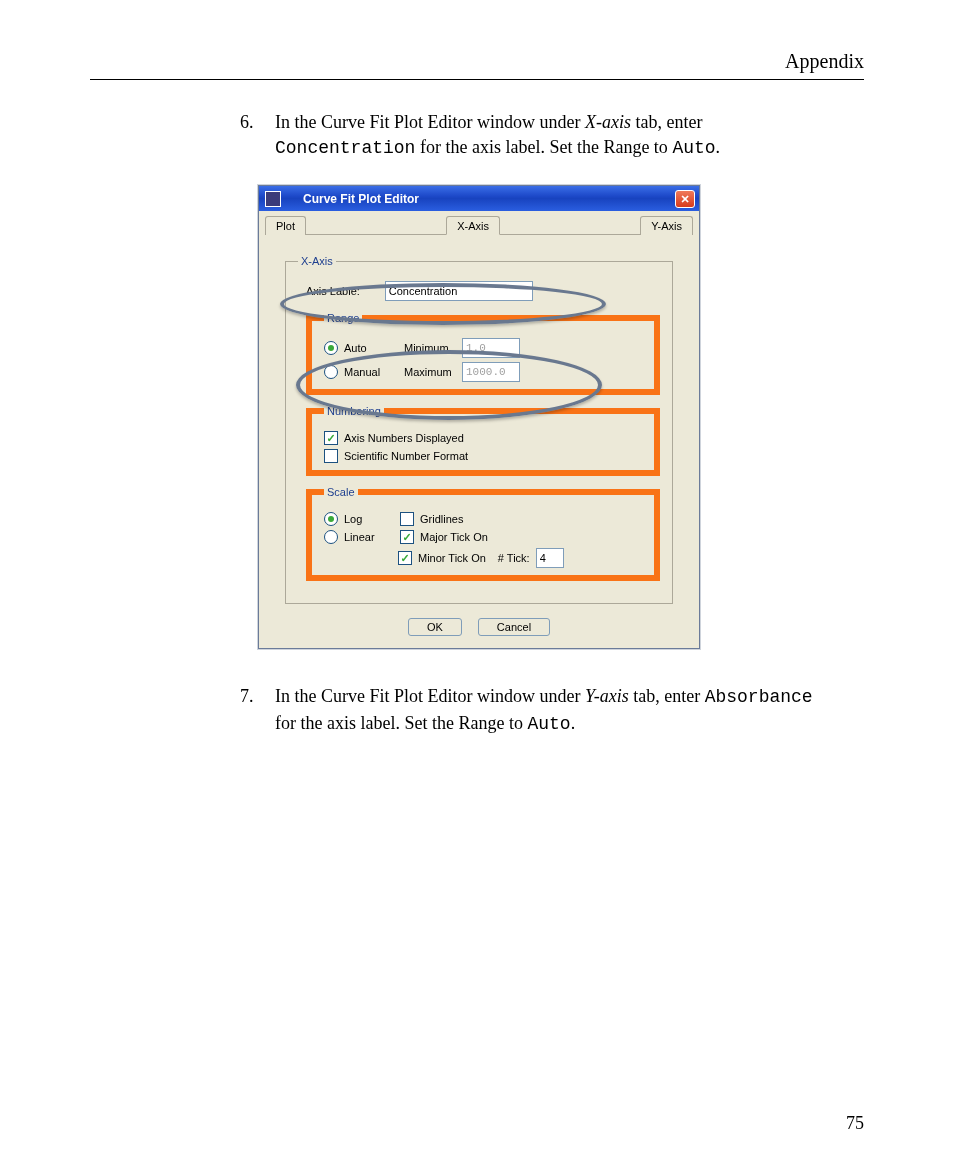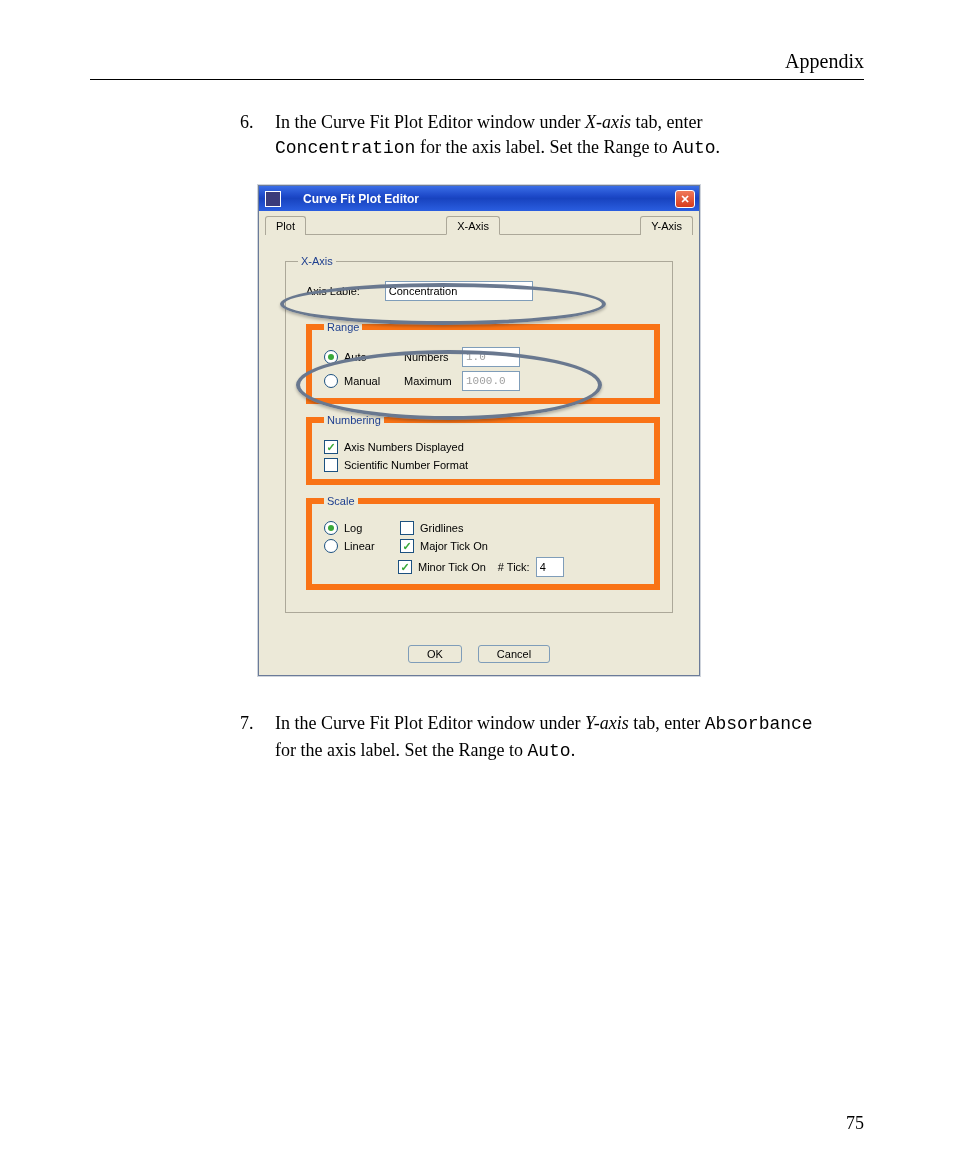--- a/index.html
+++ b/index.html
@@ -151,21 +151,21 @@
   .check .mark { color:#39a939; font-size:11px; line-height:1; font-weight:bold; }
   .btn {
     border: 1px solid #7f9db9;
     background: #ece9d8;
     padding: 2px 18px;
     font-family: Tahoma, sans-serif;
     font-size: 11px;
     border-radius: 3px;
   }
   .btn-row {
-    display:flex; justify-content:center; gap:16px; margin-top:18px;
+    display:flex; justify-content:center; gap:16px; margin-top:0;
   }
   .hl-oval {
     position: absolute;
     border: 4px solid #69788f;
     border-radius: 50%;
     pointer-events: none;
     box-shadow: 0 2px 3px rgba(0,0,0,0.25);
   }
   .col1 { display:inline-block; width:54px; }
   .col2 { display:inline-block; width:52px; }
@@ -194,35 +194,35 @@
     <div class="dialog-body">
       <div class="tabs">
         <div class="tab">Plot</div>
         <div class="tab active">X-Axis</div>
         <div class="tab">Y-Axis</div>
       </div>
       <div class="inner-pad">
         <fieldset class="group">
           <legend>X-Axis</legend>
 
-          <div class="row" style="margin:4px 0 20px 8px; position:relative;gap:25px;">
+          <div class="row" style="margin:4px 0 11px 8px; position:relative;gap:25px;">
             <span>Axis Lable:</span>
             <input class="text-input mid" value="Concentration" style="">
           </div>
 
           <div class="hl-oval" style="left:-6px; top:16px; width:318px; height:34px;"></div>
 
           <fieldset class="sub">
             <legend>Range</legend>
             <div class="row">
               <span class="radio">
                   <span class="dot"></span>
                 </span>
               <span class="col1">Auto</span>
-              <span class="col2">Numbers</span>
+              <span class="col2">Minimum</span>
               <input class="text-input tiny disabled" disabled="" value="1.0" style="">
             </div>
             <div class="row">
               <span class="radio"></span>
               <span class="col1">Manual</span>
               <span class="col2">Maximum</span>
               <input class="text-input tiny disabled" disabled="" value="1000.0" style="">
             </div>
           </fieldset>
 

